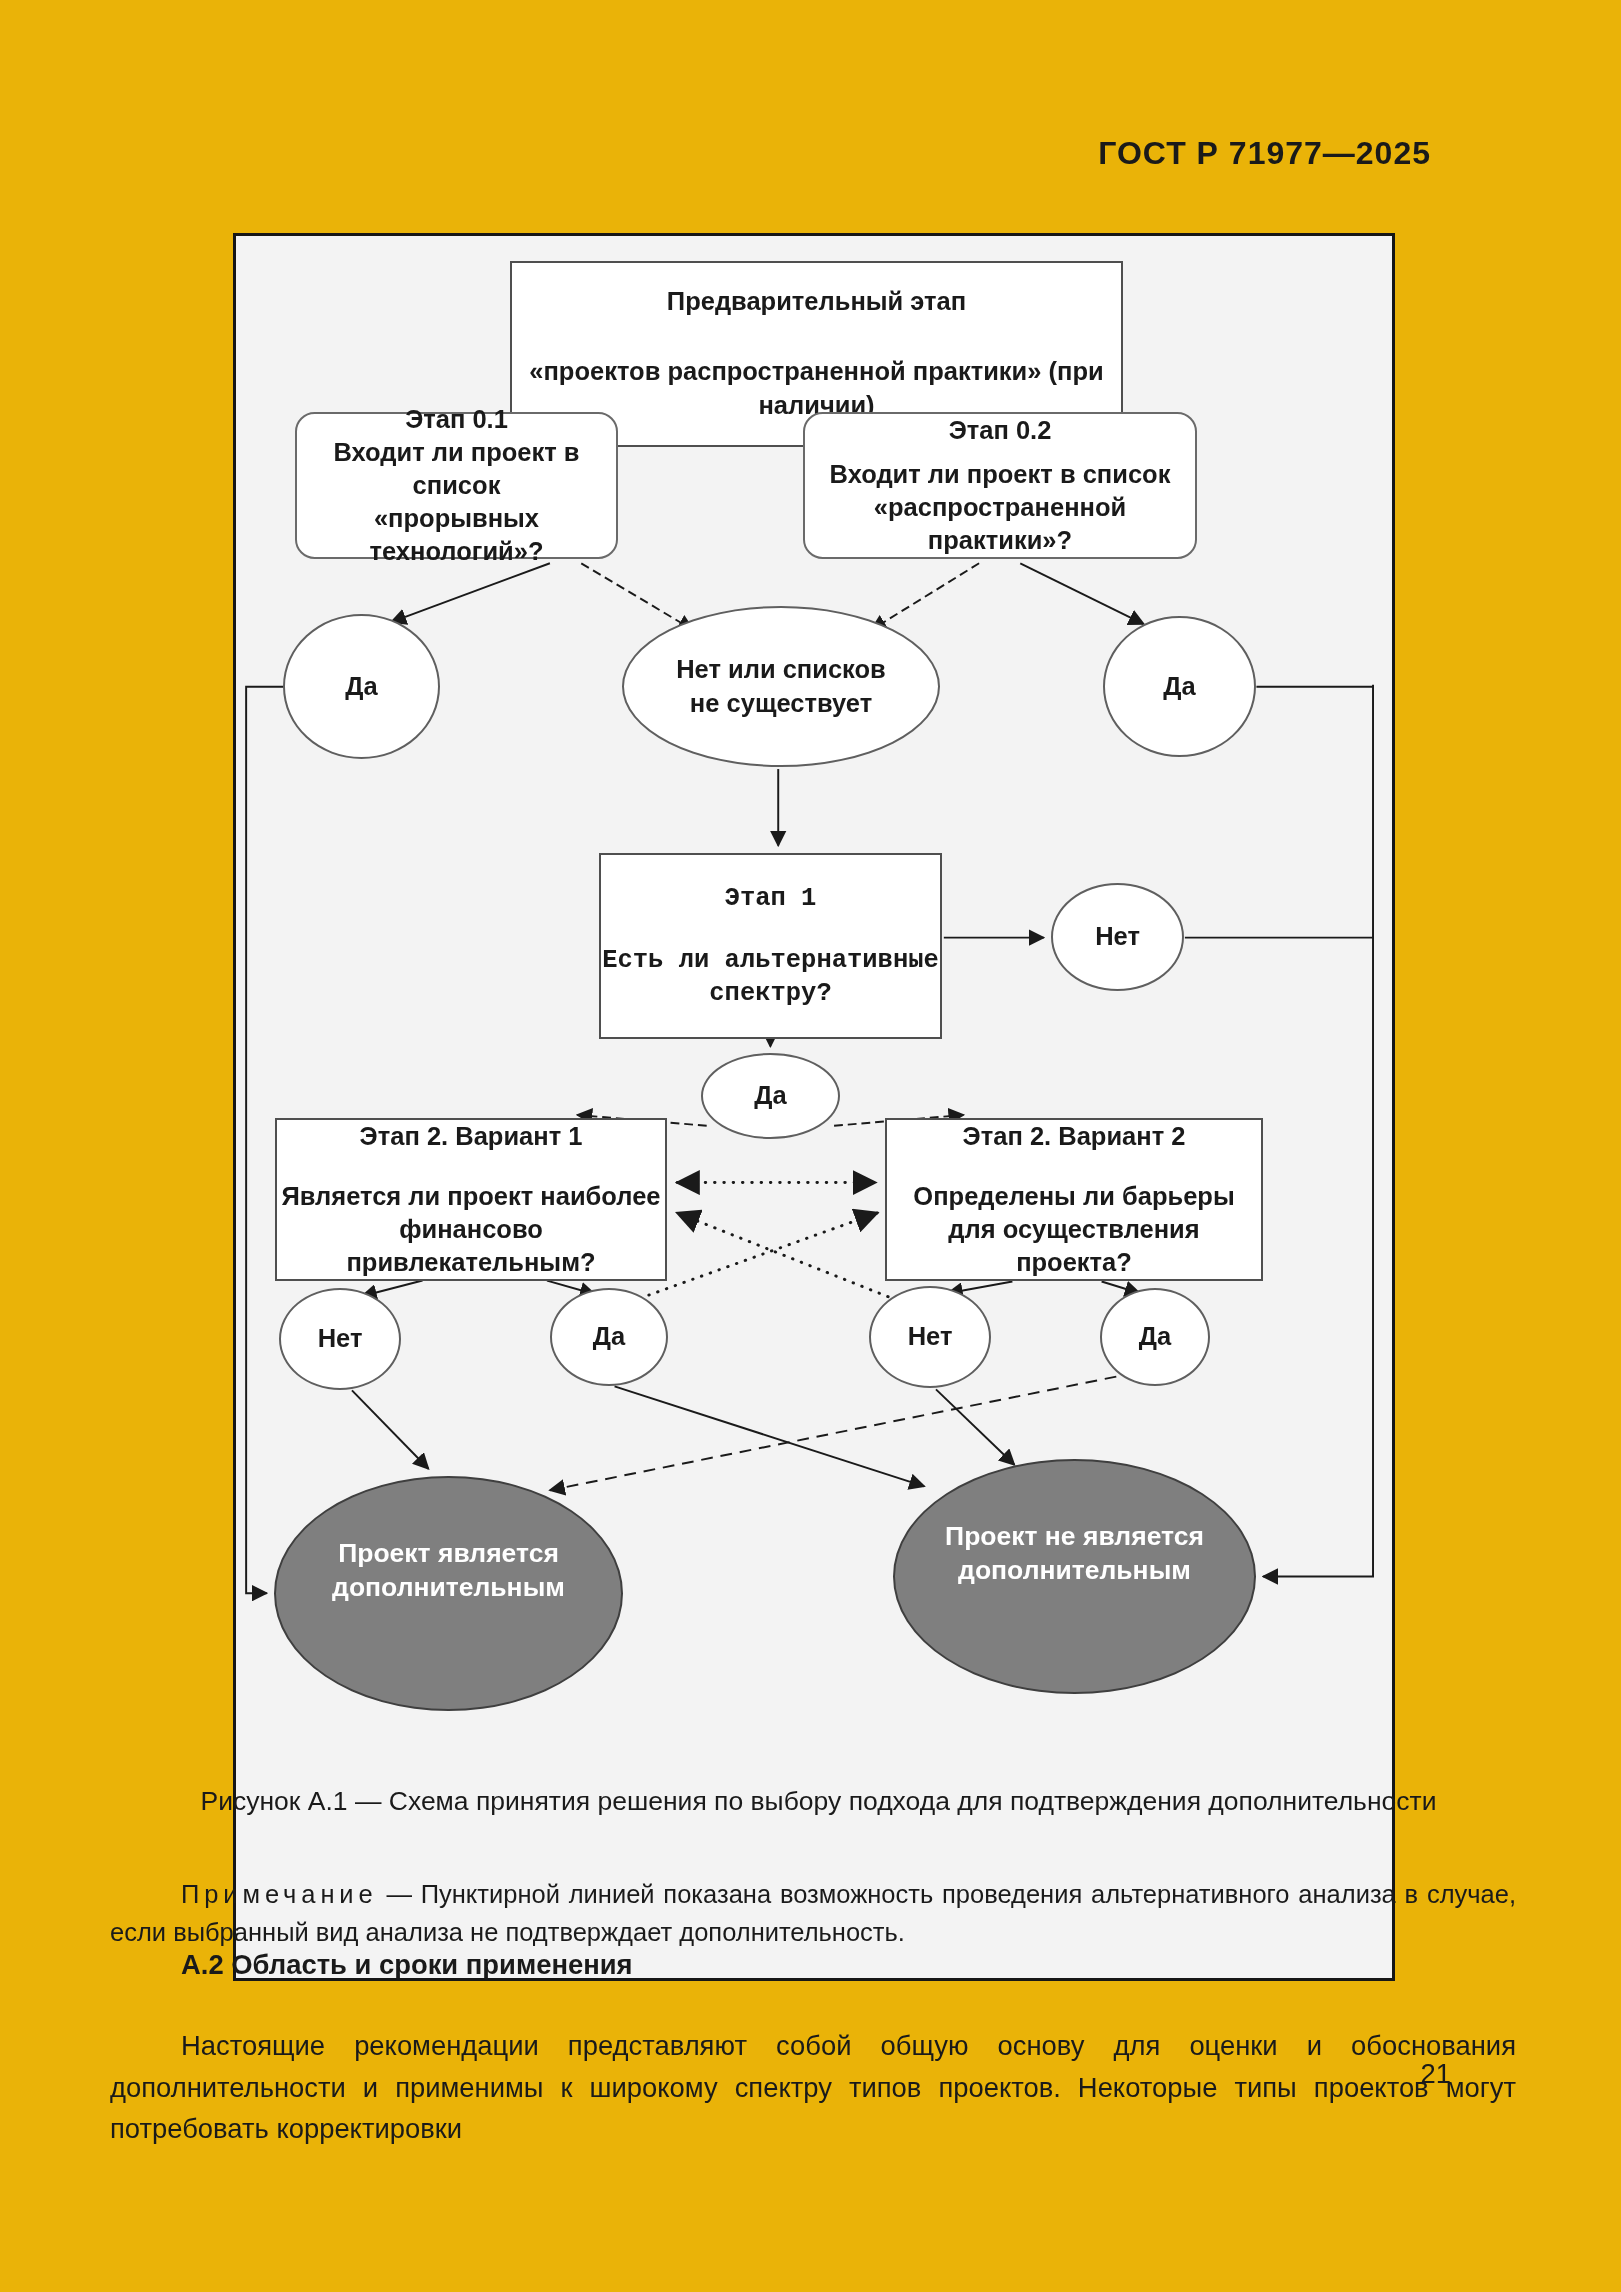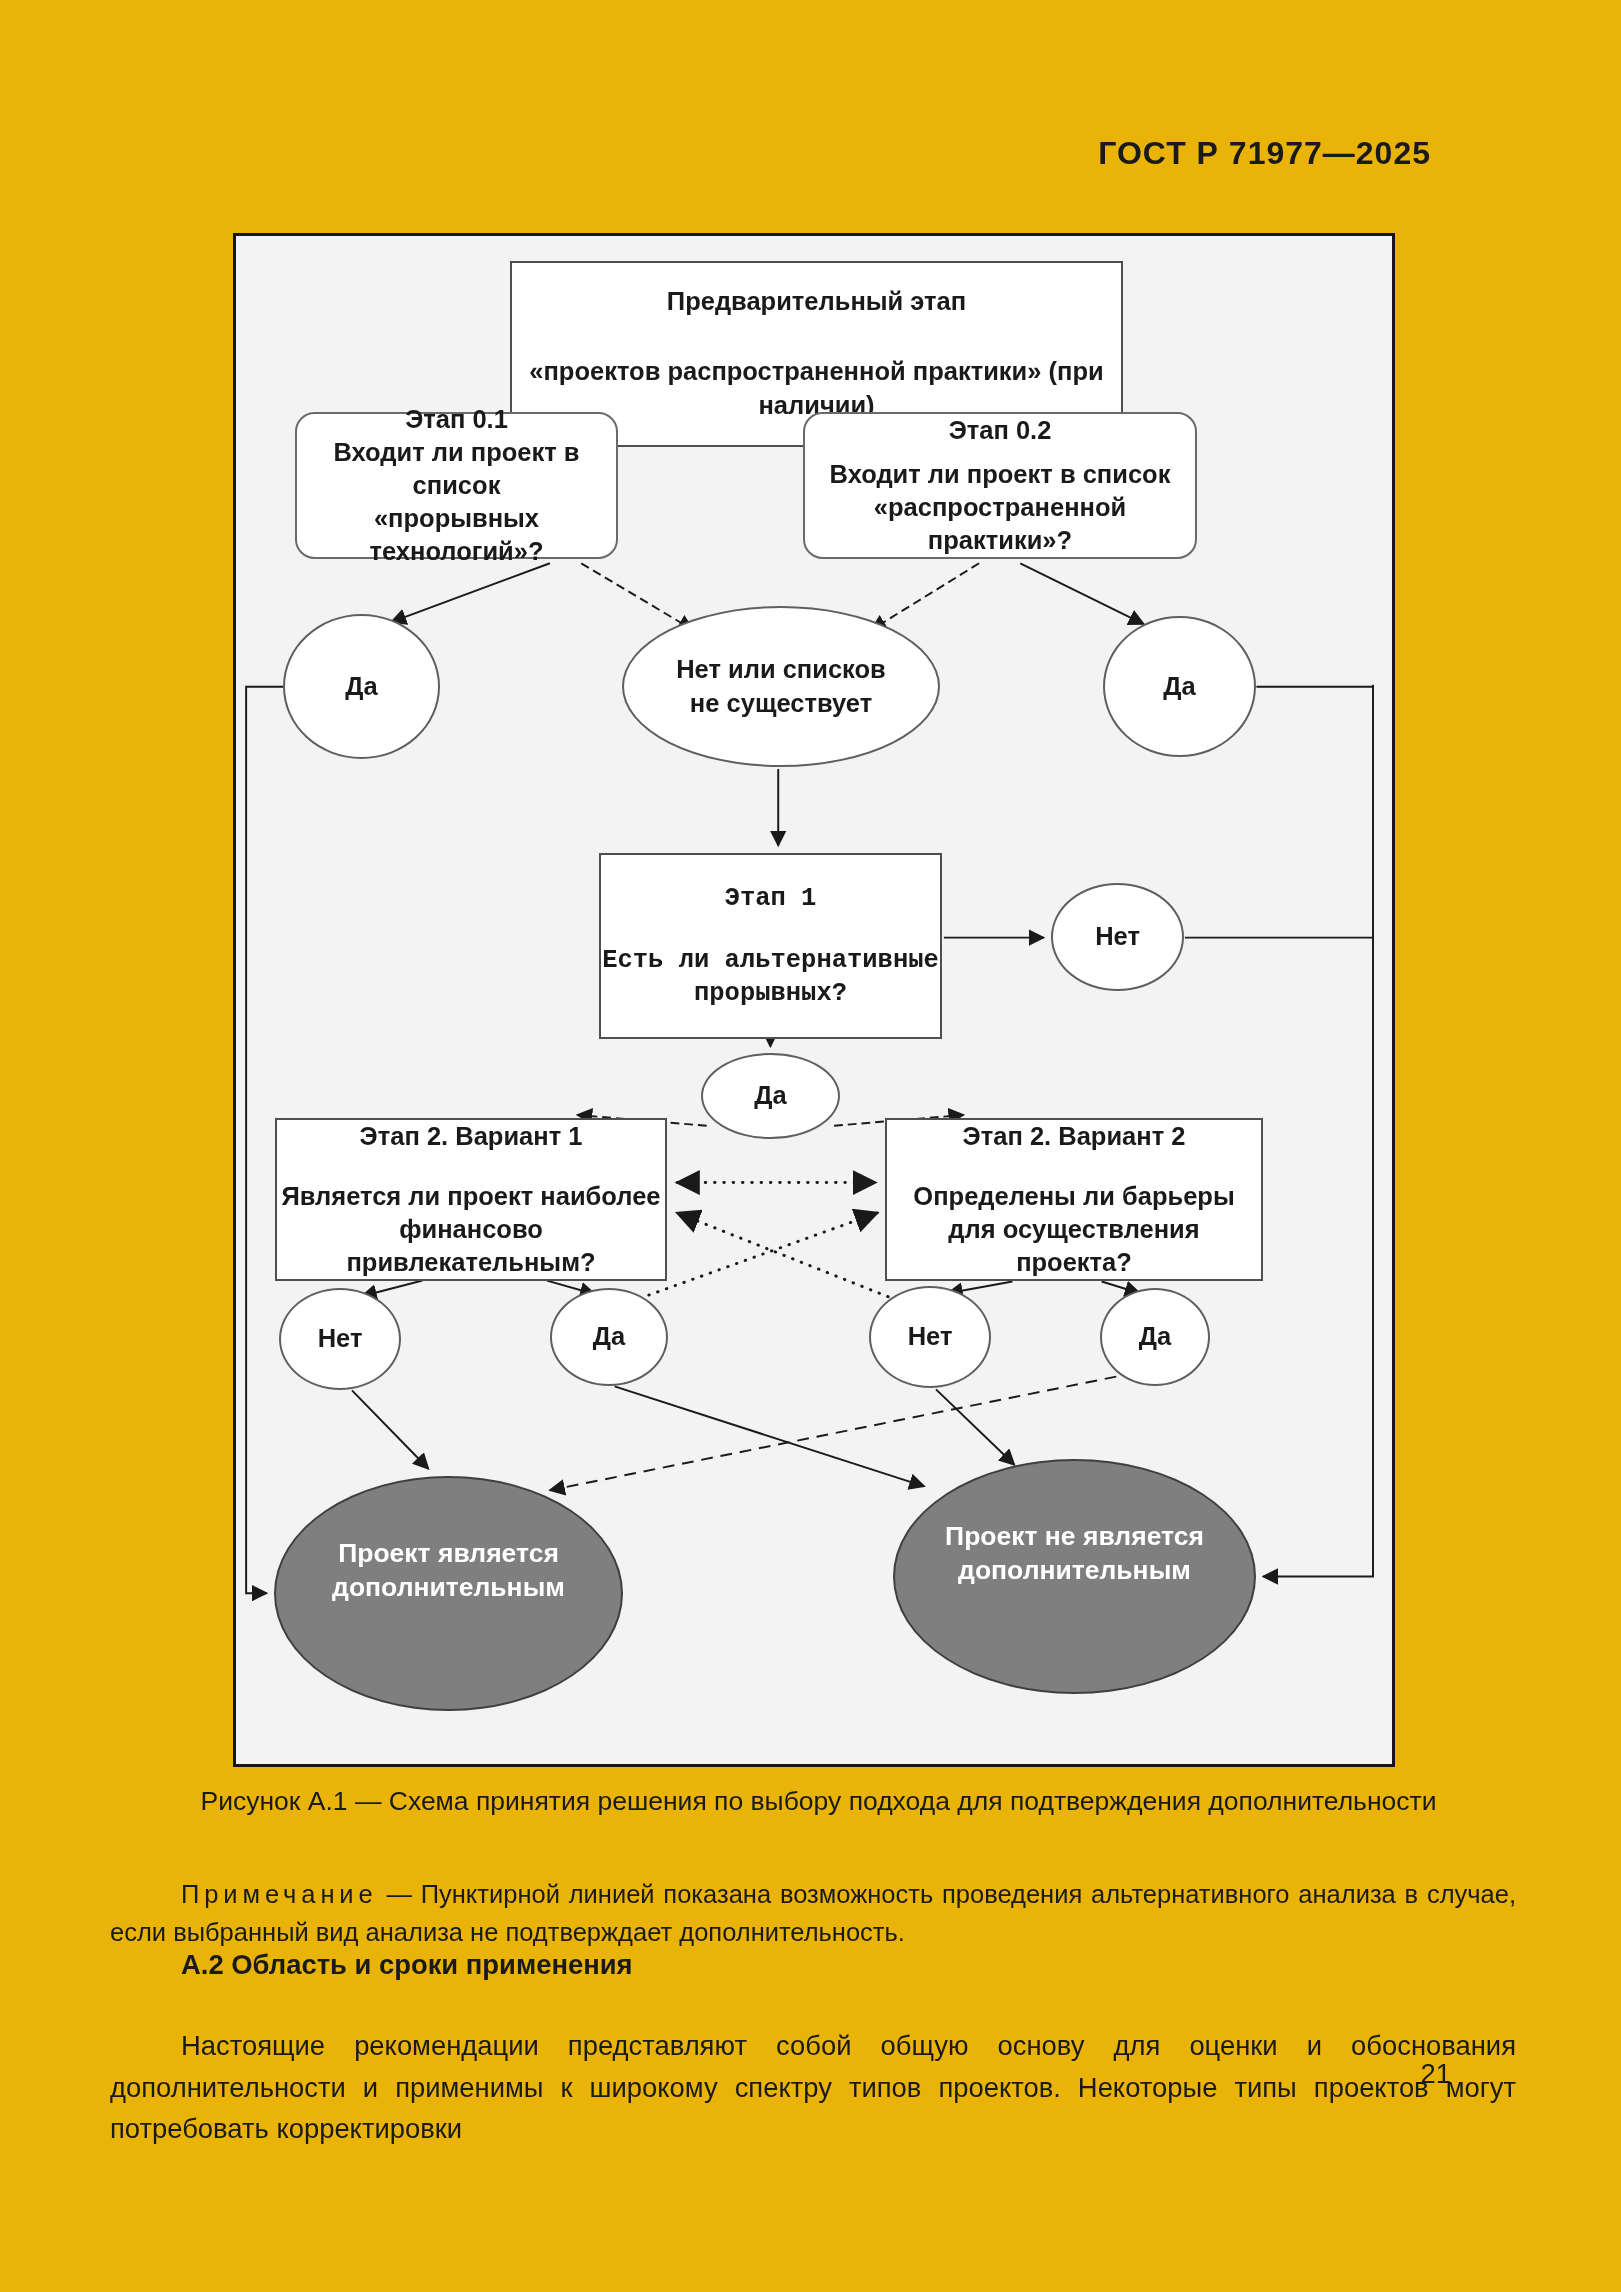--- a/index.html
+++ b/index.html
@@ -1,21 +1,21 @@
 <!DOCTYPE html>
 <html><head>
 <meta charset="utf-8">
 <style>
   html,body{margin:0;padding:0;background:#e8e8e8;}
   .page{position:relative;width:1621px;height:2293px;background:#eab308;
         font-family:"Liberation Sans","DejaVu Sans",sans-serif;color:#1a1a1a;overflow:hidden;}
   .hdr{position:absolute;left:941px;top:135px;width:490px;text-align:right;
        font-size:32px;font-weight:bold;letter-spacing:1px;}
   
-  .frame{position:absolute;left:233px;top:233px;width:1162px;height:1534px;
+  .frame{position:absolute;left:233px;top:233px;width:1162px;height:1748px;
          background:#f3f3f3;border:3.9px solid #161616;box-sizing:border-box;}
   .frame svg{position:absolute;left:0;top:0;z-index:1;}
   .node{position:absolute;z-index:2;display:flex;flex-direction:column;align-items:center;
         justify-content:center;text-align:center;font-weight:bold;font-size:25.5px;line-height:1.3;
         box-sizing:border-box;}
   .rect{background:#ffffff;border:2px solid #4f4f4f;}
   .round{background:#ffffff;border:2px solid #6a6a6a;border-radius:19.6px;}
   .ell{background:#ffffff;border:2px solid #5f5f5f;border-radius:50%;}
   .gray{background:#7f7f7f;border:2.9px solid #3f3f3f;border-radius:50%;color:#ffffff;
         font-size:26.5px;padding-bottom:47px;}
@@ -111,21 +111,21 @@
     </div>
 
     <div class="node ell" style="left:867px;top:380px;width:153px;height:141px;">
       <div>Да</div>
     </div>
 
     <div class="node rect" style="left:363px;top:617px;width:343px;height:186px;font-family:Liberation Mono, monospace;">
       <div>Этап 1</div>
       <div class="spacer30"></div>
       <div>Есть ли альтернативные</div>
-      <div>прорывных?</div>
+      <div>спектру?</div>
     </div>
 
     <div class="node ell" style="left:815px;top:647px;width:133px;height:108px;">
       <div>Нет</div>
     </div>
 
     <div class="node ell" style="left:465px;top:817px;width:139px;height:86px;">
       <div>Да</div>
     </div>
 

